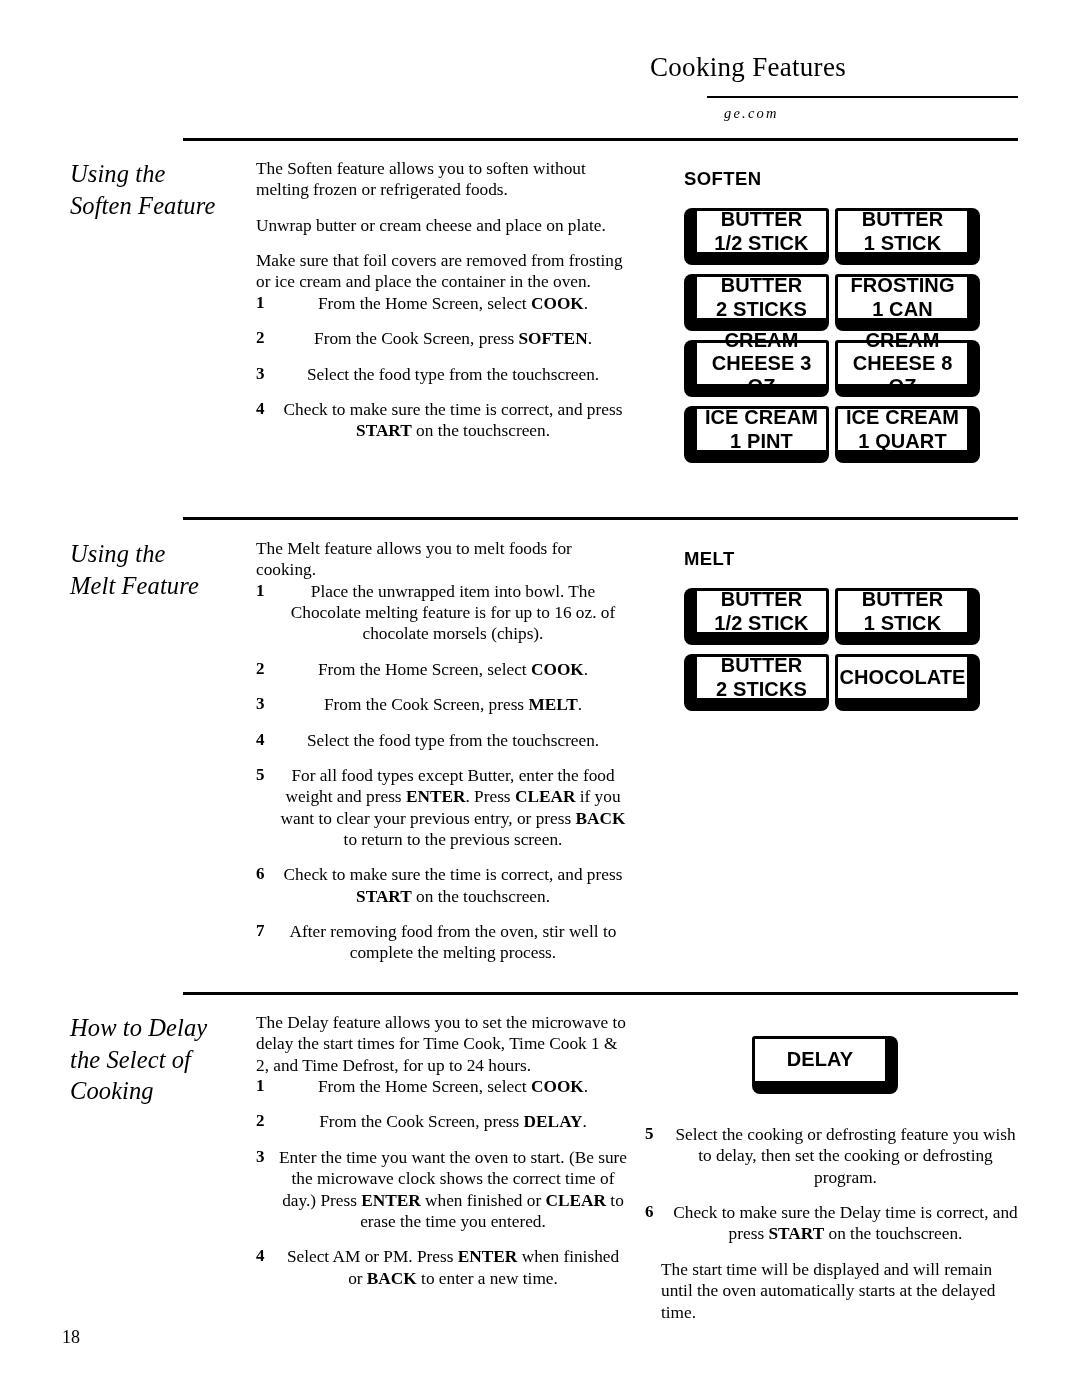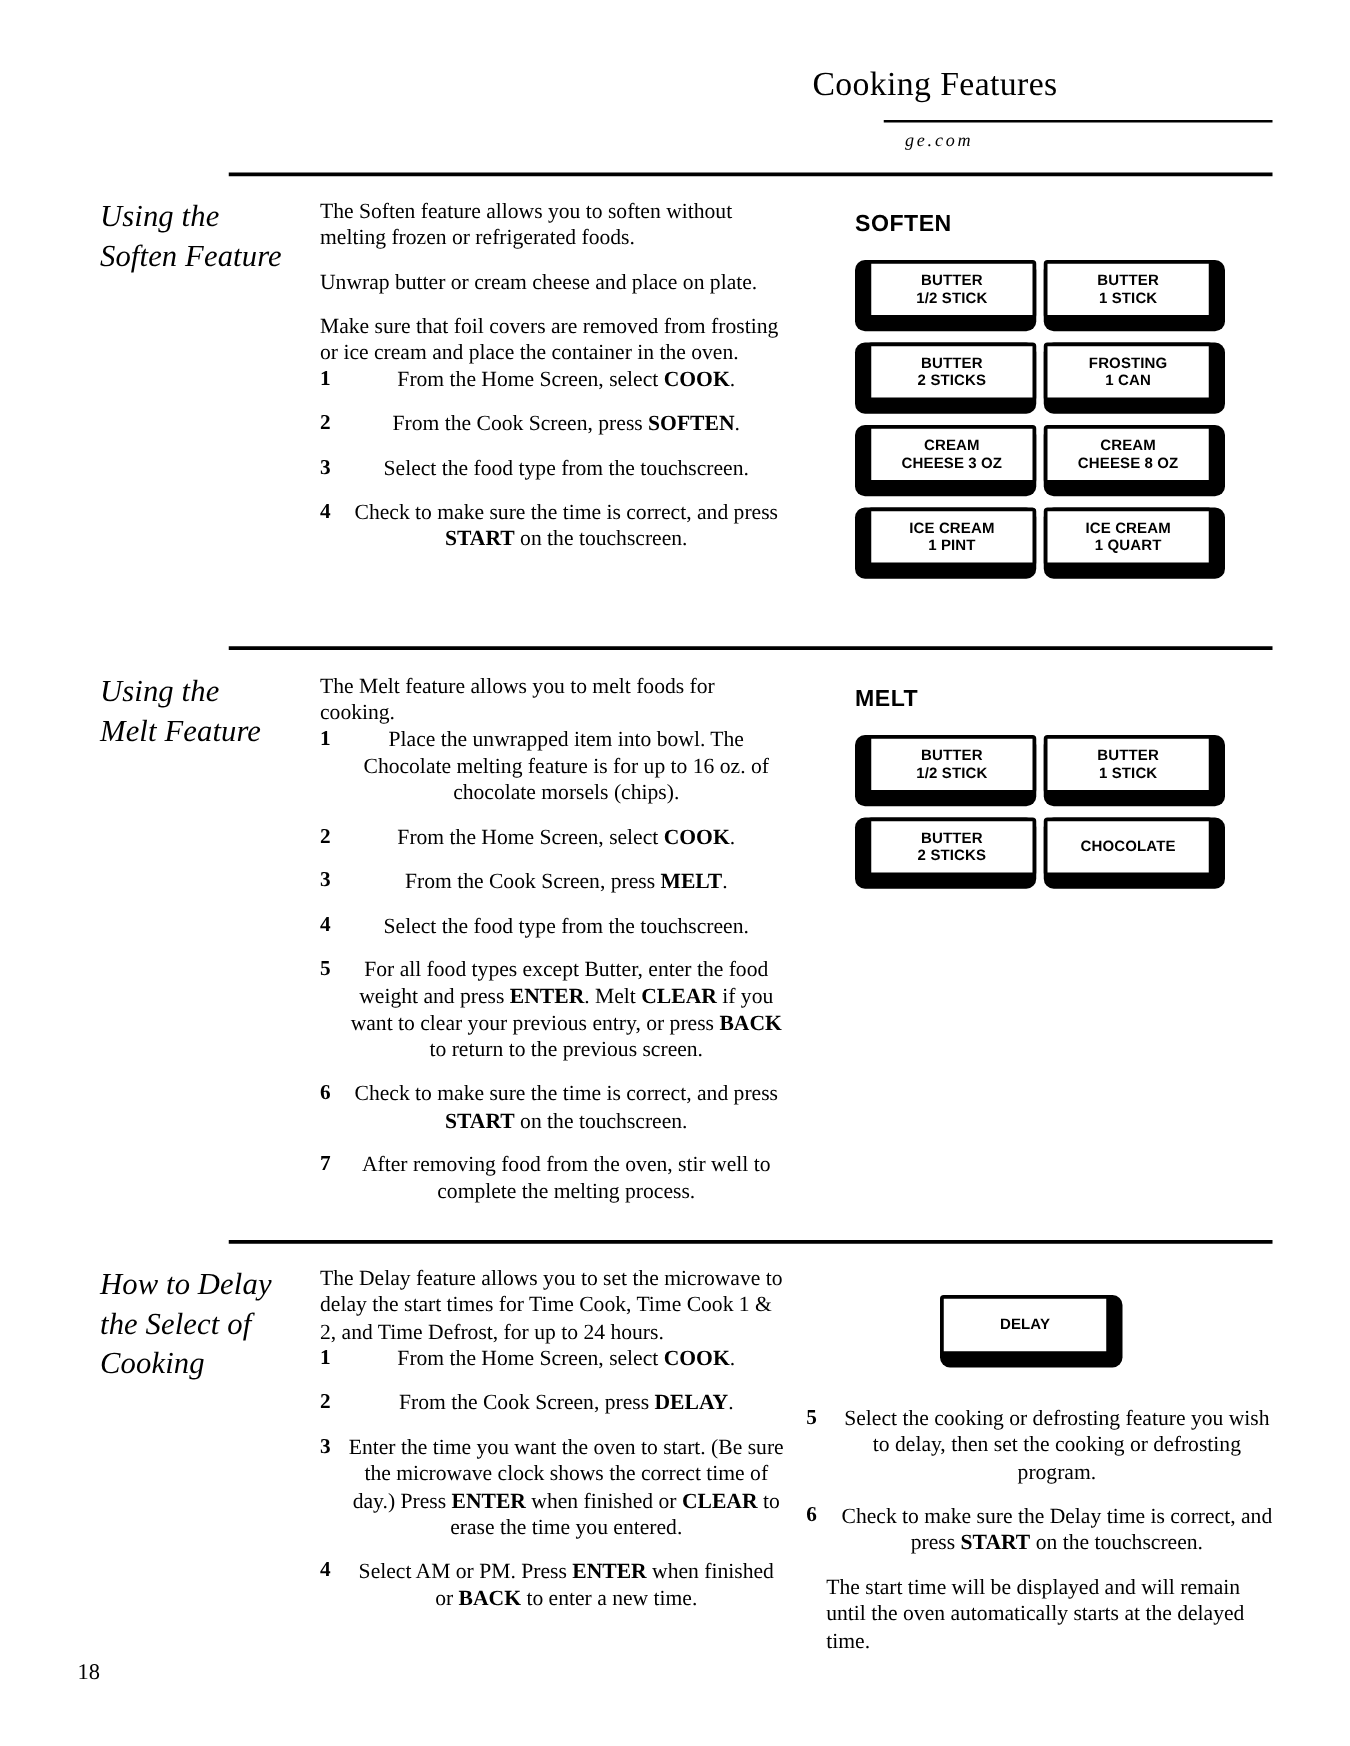--- a/index.html
+++ b/index.html
@@ -62,21 +62,21 @@
   #rule-bottom { top: 992px; }
 
   
   .section { position: absolute; left: 0; width: 1080px; }
   #section-soften { top: 158px; }
   #section-melt   { top: 538px; }
   #section-delay  { top: 1012px; }
 
   .section-heading {
     position: absolute;
-    left: 80px;
+    left: 70px;
     width: 190px;
     font-style: italic;
     font-size: 24.5px;
     line-height: 1.29;
     letter-spacing: 0.1px;
   }
 
   .body-col {
     position: absolute;
     left: 256px;
@@ -157,21 +157,21 @@
     text-align: center;
   }
   
   .key.shadow-left .face  { left: 10px; top: 0px; }
   
   .key.shadow-right .face { left: 0px;  top: 0px; }
 
   .key .label {
     font-family: "Liberation Sans", "DejaVu Sans", sans-serif;
     font-weight: bold;
-    font-size: 12px;
+    font-size: 20px;
     line-height: 1.16;
     letter-spacing: 0.1px;
     white-space: pre-line;
   }
 
   
   #panel-delay {
     position: absolute;
     left: 752px;
     top: 24px;
@@ -338,21 +338,21 @@
         <li>
           <span class="num">3</span>
           <span class="txt"><span>From the Cook Screen, press </span><span class="kw">MELT</span><span>.</span></span>
         </li>
         <li>
           <span class="num">4</span>
           <span class="txt"><span>Select the food type from the touchscreen.</span></span>
         </li>
         <li>
           <span class="num">5</span>
-          <span class="txt"><span>For all food types except Butter, enter the food weight and press </span><span class="kw">ENTER</span><span>. Melt </span><span class="kw">CLEAR</span><span> if you want to clear your previous entry, or press </span><span class="kw">BACK</span><span> to return to the previous screen.</span></span>
+          <span class="txt"><span>For all food types except Butter, enter the food weight and press </span><span class="kw">ENTER</span><span>. Press </span><span class="kw">CLEAR</span><span> if you want to clear your previous entry, or press </span><span class="kw">BACK</span><span> to return to the previous screen.</span></span>
         </li>
         <li>
           <span class="num">6</span>
           <span class="txt"><span>Check to make sure the time is correct, and press </span><span class="kw">START</span><span> on the touchscreen.</span></span>
         </li>
         <li>
           <span class="num">7</span>
           <span class="txt"><span>After removing food from the oven, stir well to complete the melting process.</span></span>
         </li>
       </ol>

